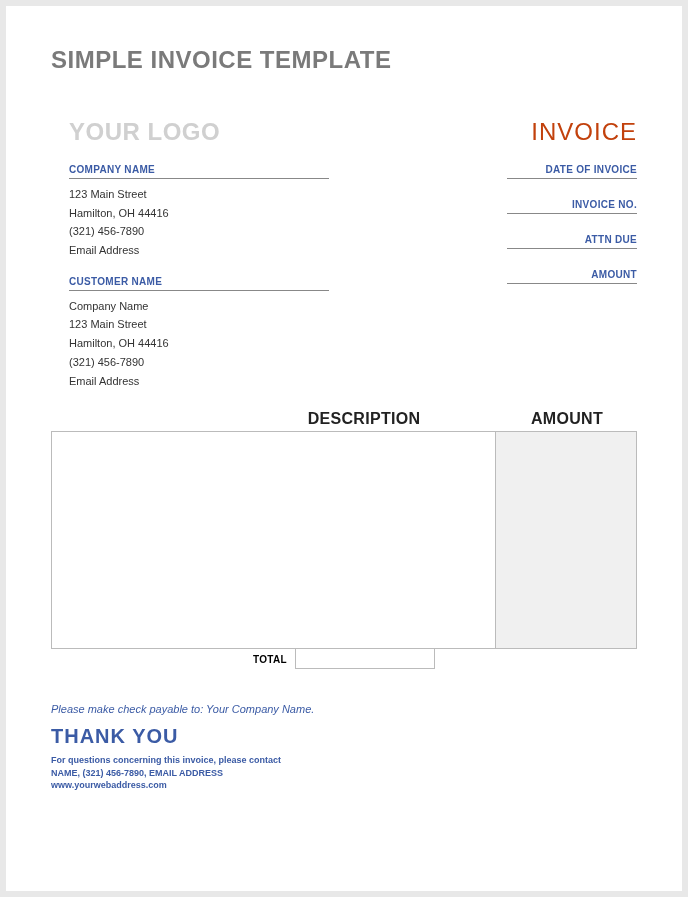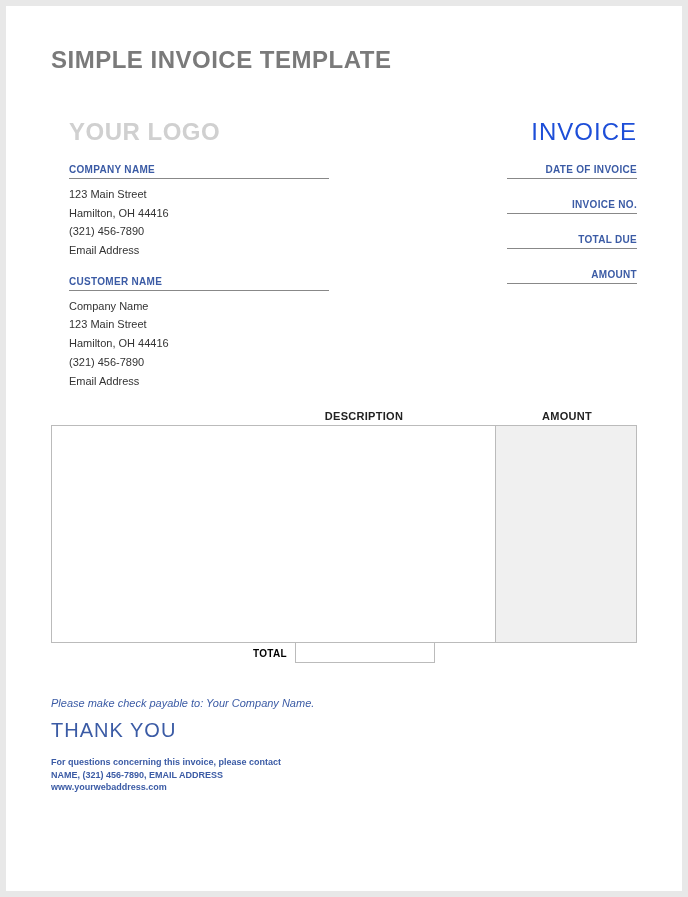--- a/index.html
+++ b/index.html
@@ -32,21 +32,21 @@
   }
   .logo {
     font-size: 24px;
     font-weight: bold;
     color: #d0d0d0;
     letter-spacing: 0.5px;
     padding-left: 18px;
   }
   .invoice-word {
     font-size: 24px;
-    color: #1d4ed8;
+    color: #c2410c;
     letter-spacing: 1px;
     font-weight: 400;
   }
   .info-section {
     display: flex;
     justify-content: space-between;
     padding-left: 18px;
   }
   .left-info { width: 260px; }
   .right-info { width: 130px; }
@@ -67,21 +67,21 @@
     font-size: 11px;
     color: #333;
     line-height: 1.7;
   }
   .spacer { height: 16px; }
   .table-area {
     margin-top: 20px;
   }
   .table-headers {
     display: flex;
-    font-size: 11px;
+    font-size: 16px;
     font-weight: bold;
     color: #222;
     letter-spacing: 0.3px;
     padding-bottom: 3px;
   }
   .th-desc { flex: 1; text-align: center; padding-left: 180px; }
   .th-amt { width: 140px; text-align: center; }
   .table-body {
     display: flex;
     height: 218px;
@@ -120,22 +120,22 @@
   .payable {
     font-size: 11px;
     font-style: italic;
     color: #3b5ba5;
     margin-bottom: 10px;
   }
   .thankyou {
     font-size: 20px;
     color: #3b5ba5;
     letter-spacing: 1px;
-    margin-bottom: 14px;
-    font-weight: 400;
+    margin-bottom: 6px;
+    font-weight: 700;
   }
   .contact-line {
     font-size: 9px;
     font-weight: bold;
     color: #3b5ba5;
     line-height: 1.4;
   }
 </style>
 </head>
 <body>
@@ -162,21 +162,21 @@
       <div class="info-line">Company Name</div>
       <div class="info-line">123 Main Street</div>
       <div class="info-line">Hamilton, OH  44416</div>
       <div class="info-line">(321) 456-7890</div>
       <div class="info-line">Email Address</div>
     </div>
 
     <div class="right-info">
       <div class="section-heading">DATE OF INVOICE</div>
       <div class="section-heading">INVOICE NO.</div>
-      <div class="section-heading">TOTAL DUE</div>
+      <div class="section-heading">ATTN DUE</div>
       <div class="section-heading">AMOUNT</div>
     </div>
   </div>
 
   <div class="table-area">
     <div class="table-headers">
       <div class="th-desc">DESCRIPTION</div>
       <div class="th-amt">AMOUNT</div>
     </div>
     <div class="table-body">

